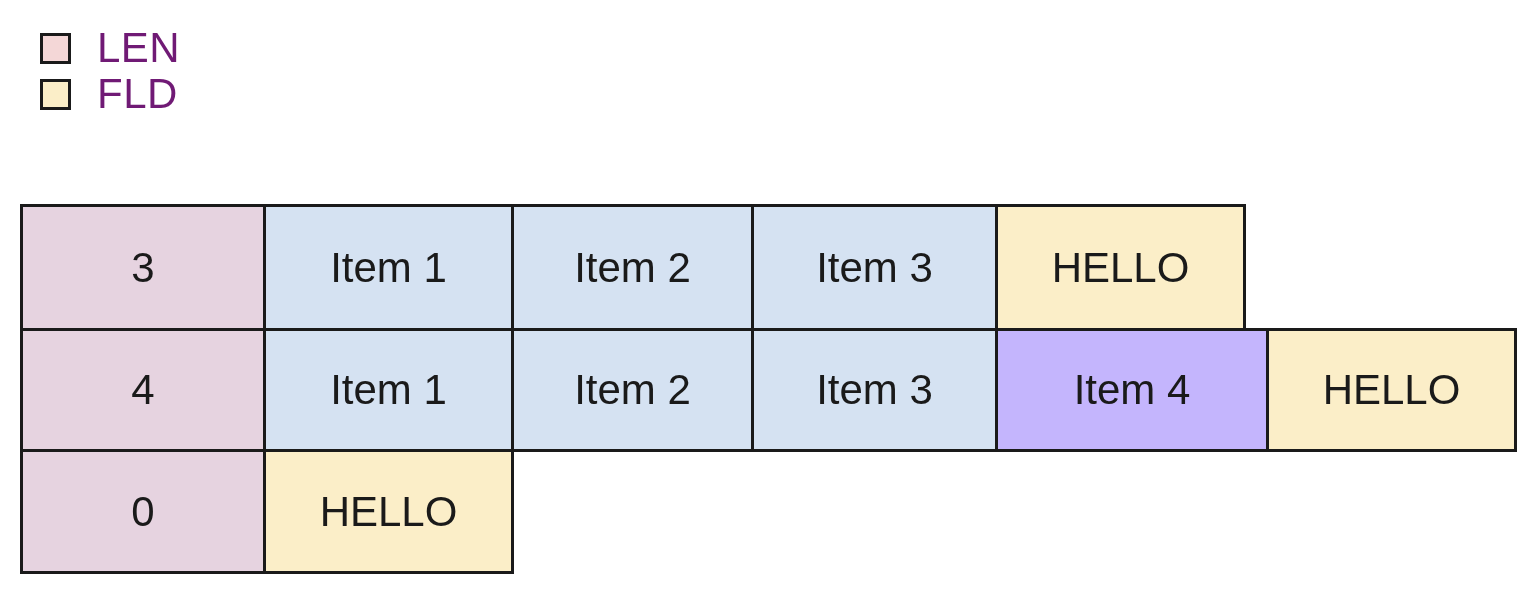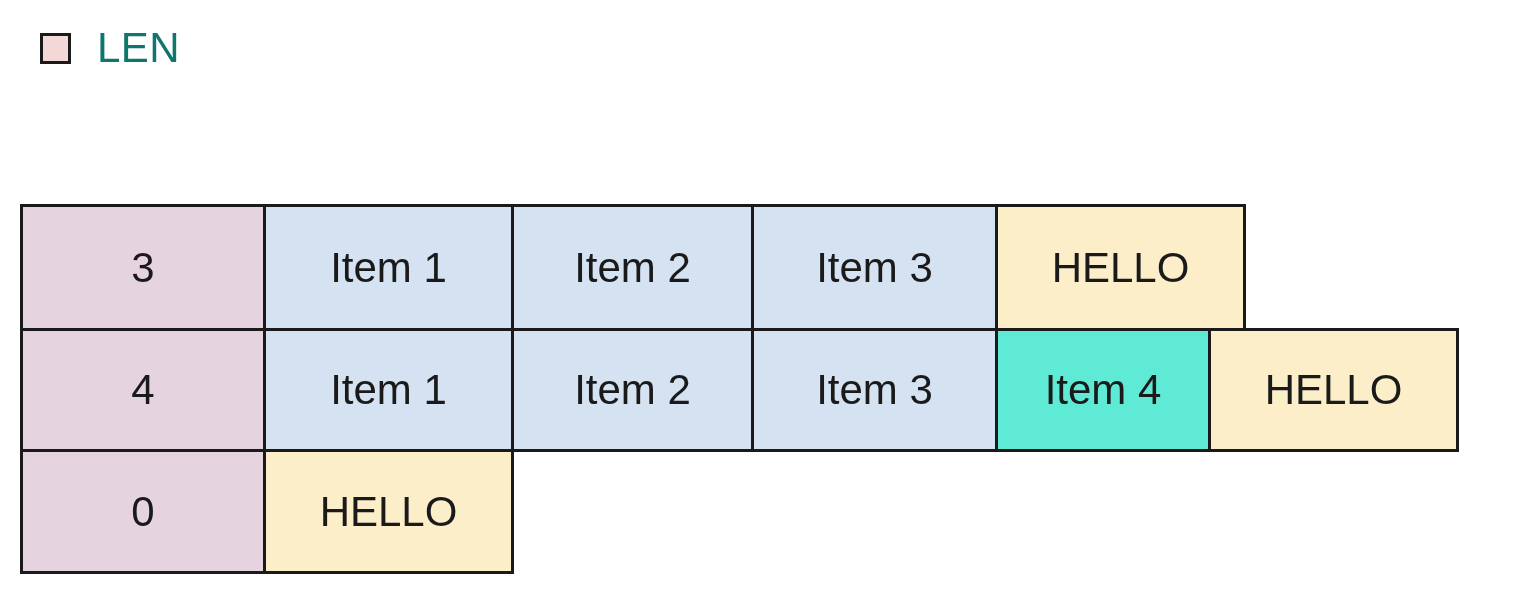--- a/index.html
+++ b/index.html
@@ -32,21 +32,21 @@
     height: 31px;
     border: 3px solid #1a1a1a;
     box-sizing: border-box;
     flex: none;
   }
   .legend-label {
     margin-left: 26px;
     font-size: 42px;
     line-height: 42px;
     letter-spacing: 0.5px;
-    color: #0f766e;
+    color: #701a75;
     white-space: nowrap;
   }
 
   
   #table {
     position: absolute;
     left: 20px;
     top: 204px;
   }
   .row {
@@ -71,34 +71,38 @@
   .r3 { height: 125px; }
 </style>
 </head>
 <body>
 
 <div id="legend">
     <div class="legend-row">
       <div class="legend-swatch" style="background: rgb(244, 215, 215); border-color: rgb(26, 26, 26);"></div>
       <div class="legend-label">LEN</div>
     </div>
+    <div class="legend-row">
+      <div class="legend-swatch" style="background: rgb(251, 238, 200); border-color: rgb(26, 26, 26);"></div>
+      <div class="legend-label">FLD</div>
+    </div>
   </div>
 <div id="table">
     <div class="row">
       <div class="cell r1" style="width: 246px; background: rgb(230, 211, 224); border-color: rgb(26, 26, 26);">3</div>
       <div class="cell r1" style="width: 251px; background: rgb(213, 226, 242); border-color: rgb(26, 26, 26);">Item 1</div>
       <div class="cell r1" style="width: 243px; background: rgb(213, 226, 242); border-color: rgb(26, 26, 26);">Item 2</div>
       <div class="cell r1" style="width: 247px; background: rgb(213, 226, 242); border-color: rgb(26, 26, 26);">Item 3</div>
       <div class="cell r1" style="width: 251px; background: rgb(251, 238, 200); border-color: rgb(26, 26, 26);">HELLO</div>
     </div>
     <div class="row">
       <div class="cell r2" style="width: 246px; background: rgb(230, 211, 224); border-color: rgb(26, 26, 26);">4</div>
       <div class="cell r2" style="width: 251px; background: rgb(213, 226, 242); border-color: rgb(26, 26, 26);">Item 1</div>
       <div class="cell r2" style="width: 243px; background: rgb(213, 226, 242); border-color: rgb(26, 26, 26);">Item 2</div>
       <div class="cell r2" style="width: 247px; background: rgb(213, 226, 242); border-color: rgb(26, 26, 26);">Item 3</div>
-      <div class="cell r2" style="width: 216px; background: #5eead4; border-color: rgb(26, 26, 26);">Item 4</div>
+      <div class="cell r2" style="width: 274px; background: #c4b5fd; border-color: rgb(26, 26, 26);">Item 4</div>
       <div class="cell r2" style="width: 251px; background: rgb(251, 238, 200); border-color: rgb(26, 26, 26);">HELLO</div>
     </div>
     <div class="row">
       <div class="cell r3" style="width: 246px; background: rgb(230, 211, 224); border-color: rgb(26, 26, 26);">0</div>
       <div class="cell r3" style="width: 251px; background: rgb(251, 238, 200); border-color: rgb(26, 26, 26);">HELLO</div>
     </div>
   </div>
 
 </body></html>

